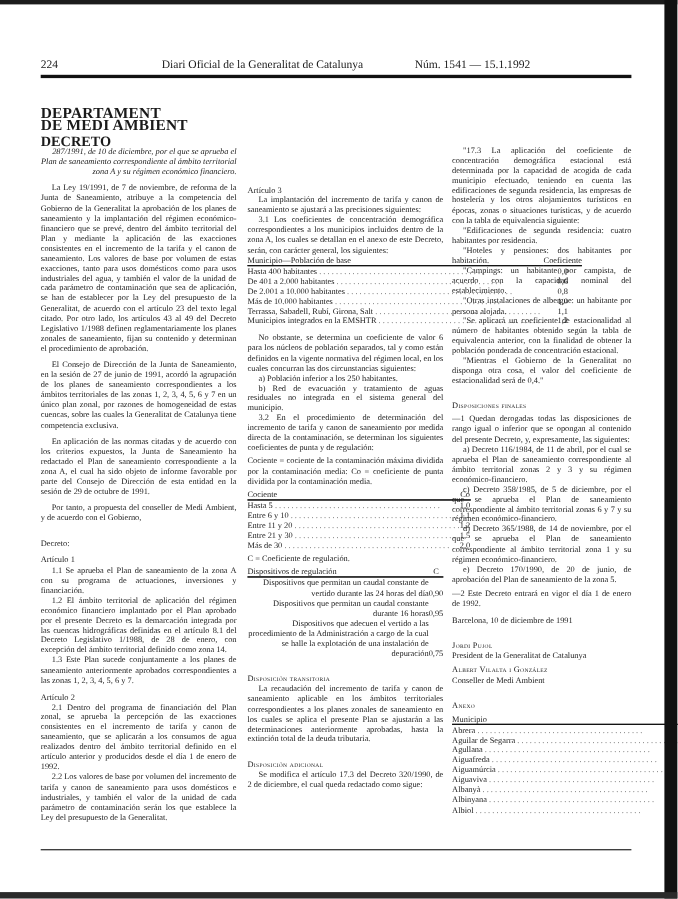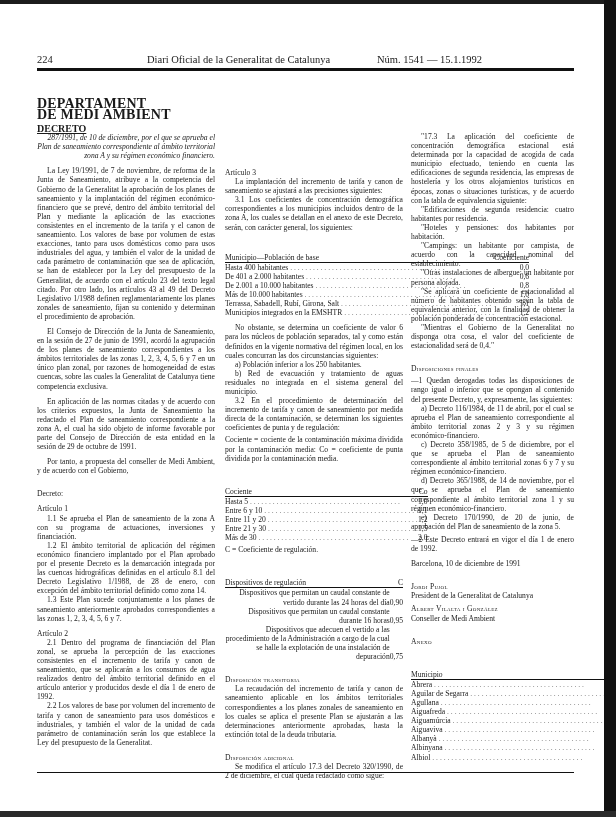--- a/index.html
+++ b/index.html
@@ -24,26 +24,26 @@
   .col { position: absolute; top: 124px; font-size: 7.6px; line-height: 9.1px; text-align: justify; }
   .col1 { left: 37px; width: 178px; }
   .col2 { left: 225px; width: 178px; }
   .col3 { left: 411px; width: 163px; }
 
   .col p { margin: 0; }
   .ind { text-indent: 10px; }
   .gap { height: 6px; }
   .gap-lg { height: 14px; }
   .sc { font-variant: small-caps; letter-spacing: 0.3px; }
-  .decree-title { font-weight: bold; font-size: 10px; text-decoration: underline; }
+  .decree-title { font-weight: bold; font-size: 13px; }
   .decree-summary { font-style: italic; text-align: right; }
 
-  .tbl { width: 100%; border-collapse: collapse; font-size: 7.6px; line-height: 9.1px; margin-top: 21px; }
+  .tbl { width: 100%; border-collapse: collapse; font-size: 7.6px; line-height: 9.1px; }
   .tbl th { font-weight: normal; text-align: left; border-bottom: 1px solid #111; padding: 0; }
-  .tbl th.r, .tbl td.r { text-align: right; white-space: nowrap; }
+  .tbl th.r, .tbl td.r { text-align: center; white-space: nowrap; }
   .tbl td { padding: 0; vertical-align: bottom; }
   .tbl td.lbl { white-space: nowrap; overflow: hidden; }
   .tbl td.lbl span.dots { color: #666; }
   .tbl td.wrap { white-space: normal; text-align: right; }
 
   .footer-rule { position: absolute; left: 37px; top: 772px; width: 537px; height: 1px; background: #111; }
 </style>
 </head>
 <body>
 

